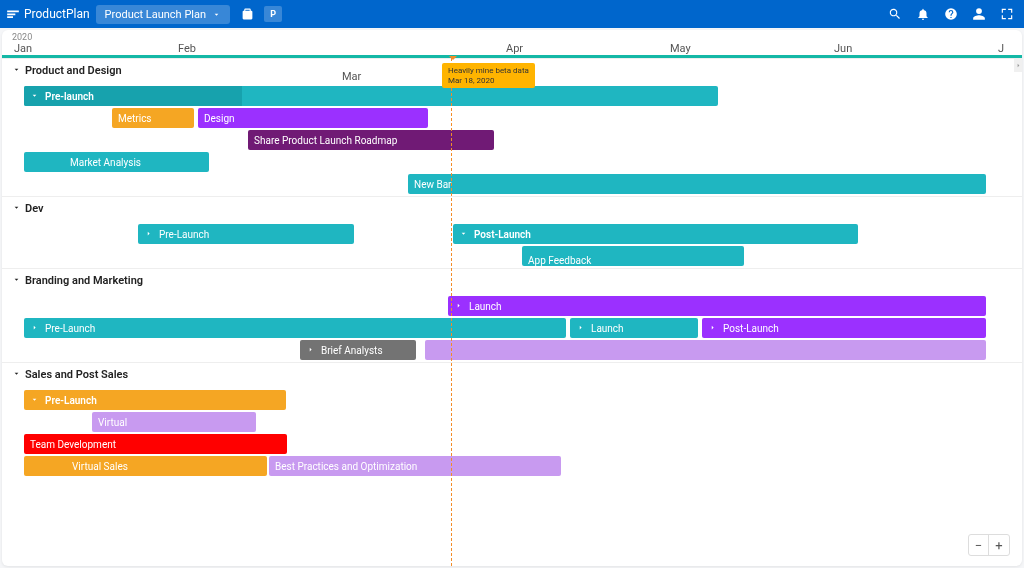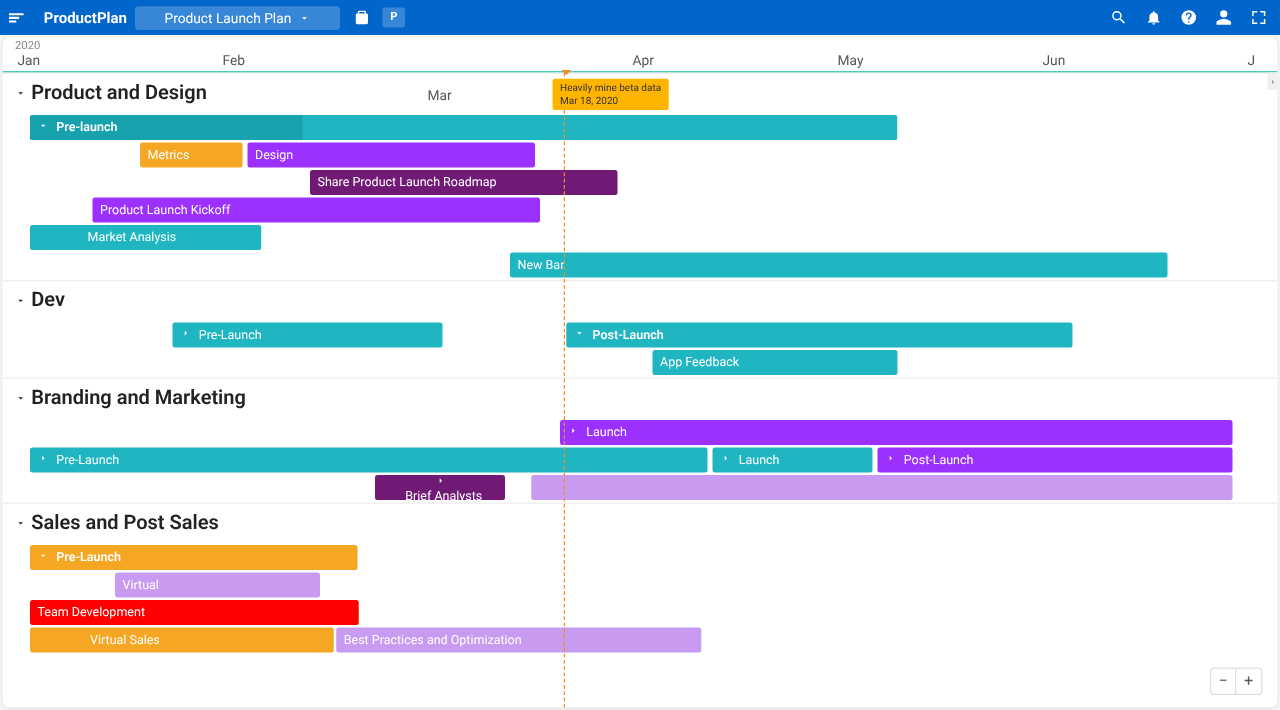--- a/index.html
+++ b/index.html
@@ -1,32 +1,32 @@
 <!DOCTYPE html>
 <html><head>
 <meta charset="utf-8">
 <style>
 *{box-sizing:border-box;margin:0;padding:0;font-family:-apple-system,BlinkMacSystemFont,"Segoe UI",Roboto,sans-serif}
 body{background:#f5f6f8;width:1024px;height:568px;overflow:hidden;font-size:11px;color:#333}
 .header{height:28px;background:#0066cc;display:flex;align-items:center;padding:0 6px;gap:6px}
-.logo{color:#fff;font-weight:700;font-size:12px;display:flex;align-items:center;gap:15px}
+.logo{color:#fff;font-weight:400;font-size:12px;display:flex;align-items:center;gap:4px}
 .logo svg{fill:#fff}
-.dd{background:rgba(255,255,255,0.22);border-radius:3px;padding:3px 24px;color:#fff;font-size:11px;display:flex;align-items:center;gap:6px}
+.dd{background:rgba(255,255,255,0.22);border-radius:3px;padding:3px 9px;color:#fff;font-size:11px;display:flex;align-items:center;gap:6px}
 .dd svg{fill:#fff}
 .hicon{width:22px;height:22px;display:flex;align-items:center;justify-content:center;color:#fff;border-radius:3px;cursor:pointer}
 .hicon svg{fill:#fff}
 .hspace{flex:1}
 .main{position:relative;height:540px;overflow:hidden;padding:2px}
 .card{background:#fff;border-radius:6px;box-shadow:0 1px 3px rgba(0,0,0,0.08);margin:0;height:536px;position:relative;overflow:hidden}
-.thead{position:relative;height:28px;border-bottom:1px solid #14b8a6}
+.thead{position:relative;height:28px;border-bottom:3px solid #14b8a6}
 .year{position:absolute;left:10px;top:2px;color:#888;font-size:9px}
 .month{position:absolute;top:12px;font-size:11px;color:#555}
 .lanes{position:relative}
 .lane{border-top:1px solid #eee}
-.lhead{display:flex;align-items:center;gap:4px;padding:5px 10px;font-weight:600;font-size:16px;color:#222}
+.lhead{display:flex;align-items:center;gap:4px;padding:5px 10px;font-weight:600;font-size:11px;color:#222}
 .lhead svg{fill:#222}
 .bars{position:relative;padding-bottom:4px}
 .bar{position:relative;height:20px;margin-top:2px;border-radius:2px;color:#fff;font-size:10px;display:flex;align-items:center;padding-left:6px;white-space:nowrap;overflow:hidden}
 .bar.container{font-weight:600}
 .bar .chev{margin-right:6px}
 .bar .chev svg{fill:#fff}
 .today{position:absolute;top:28px;bottom:0;width:0;border-left:1.5px dashed #f28c28;z-index:5;pointer-events:none}
 .todaym{position:absolute;top:-2px;left:-3px;width:6px;height:6px;border:4px solid transparent;border-top-color:#f28c28;border-bottom:none}
 .note{position:absolute;background:#ffb400;color:#333;font-size:8px;padding:3px 6px;border-radius:2px;line-height:1.2;z-index:6}
 .zoom{position:absolute;right:12px;bottom:10px;display:flex;background:#fff;border:1px solid #ddd;border-radius:3px}
@@ -137,31 +137,26 @@
               <div class="bar" style="position: absolute; left: 196px; width: 230px; background: rgb(155, 48, 255); top: 0px;">
                 <span>Design</span>
               </div>
             </div>
             <div style="position: relative; height: 20px; margin-top: 2px;">
               <div class="bar" style="position: absolute; left: 246px; width: 246px; background: #701a75; top: 0px;">
                 <span>Share Product Launch Roadmap</span>
               </div>
             </div>
             <div style="position: relative; height: 20px; margin-top: 2px;">
-              <div class="bar" style="position: absolute; left: 72px; width: 358px; background: rgb(155, 48, 255); top: 0px;">
-                <span>Product Launch Kickoff</span>
-              </div>
-            </div>
-            <div style="position: relative; height: 20px; margin-top: 2px;">
               <div class="bar" style="position: absolute; left: 22px; width: 185px; background: rgb(31, 182, 193); top: 0px; padding-left: 46px;">
                 <span>Market Analysis</span>
               </div>
             </div>
             <div style="position: relative; height: 20px; margin-top: 2px;">
-              <div class="bar" style="position: absolute; left: 406px; width: 526px; background: rgb(31, 182, 193); top: 0px;">
+              <div class="bar" style="position: absolute; left: 406px; width: 578px; background: rgb(31, 182, 193); top: 0px;">
                 <span>New Bar</span>
               </div>
             </div>
           </div>
         </div>
         <div class="lane">
           <div class="lhead">
             <span class="chev"><svg width="9" height="9" viewBox="0 0 24 24">
                 <path d="M7 10l5 5 5-5z"></path>
               </svg></span>
@@ -176,21 +171,21 @@
                 <span>Pre-Launch</span>
               </div>
               <div class="bar container" style="position: absolute; left: 451px; width: 405px; background: rgb(31, 182, 193); top: 0px;">
                 <span class="chev"><svg width="9" height="9" viewBox="0 0 24 24">
                     <path d="M7 10l5 5 5-5z"></path>
                   </svg></span>
                 <span>Post-Launch</span>
               </div>
             </div>
             <div style="position: relative; height: 20px; margin-top: 2px;">
-              <div class="bar" style="position: absolute; left: 520px; width: 196px; background: rgb(31, 182, 193); top: 0px;">
+              <div class="bar" style="position: absolute; left: 520px; width: 222px; background: rgb(31, 182, 193); top: 0px; align-items: flex-end;">
                 <span>App Feedback</span>
               </div>
             </div>
           </div>
         </div>
         <div class="lane">
           <div class="lhead">
             <span class="chev"><svg width="9" height="9" viewBox="0 0 24 24">
                 <path d="M7 10l5 5 5-5z"></path>
               </svg></span>
@@ -219,21 +214,21 @@
                 <span>Launch</span>
               </div>
               <div class="bar" style="position: absolute; left: 700px; width: 284px; background: rgb(155, 48, 255); top: 0px;">
                 <span class="chev"><svg width="9" height="9" viewBox="0 0 24 24">
                     <path d="M10 7l5 5-5 5z"></path>
                   </svg></span>
                 <span>Post-Launch</span>
               </div>
             </div>
             <div style="position: relative; height: 20px; margin-top: 2px;">
-              <div class="bar" style="position: absolute; left: 298px; width: 104px; background: #701a75; top: 0px; flex-direction: column;">
+              <div class="bar" style="position: absolute; left: 298px; width: 116px; background: #737373; top: 0px;">
                 <span class="chev"><svg width="9" height="9" viewBox="0 0 24 24">
                     <path d="M10 7l5 5-5 5z"></path>
                   </svg></span>
                 <span>Brief Analysts</span>
               </div>
               <div class="bar" style="position: absolute; left: 423px; width: 561px; background: rgb(200, 154, 240); top: 0px;">
                 <span></span>
               </div>
             </div>
           </div>

